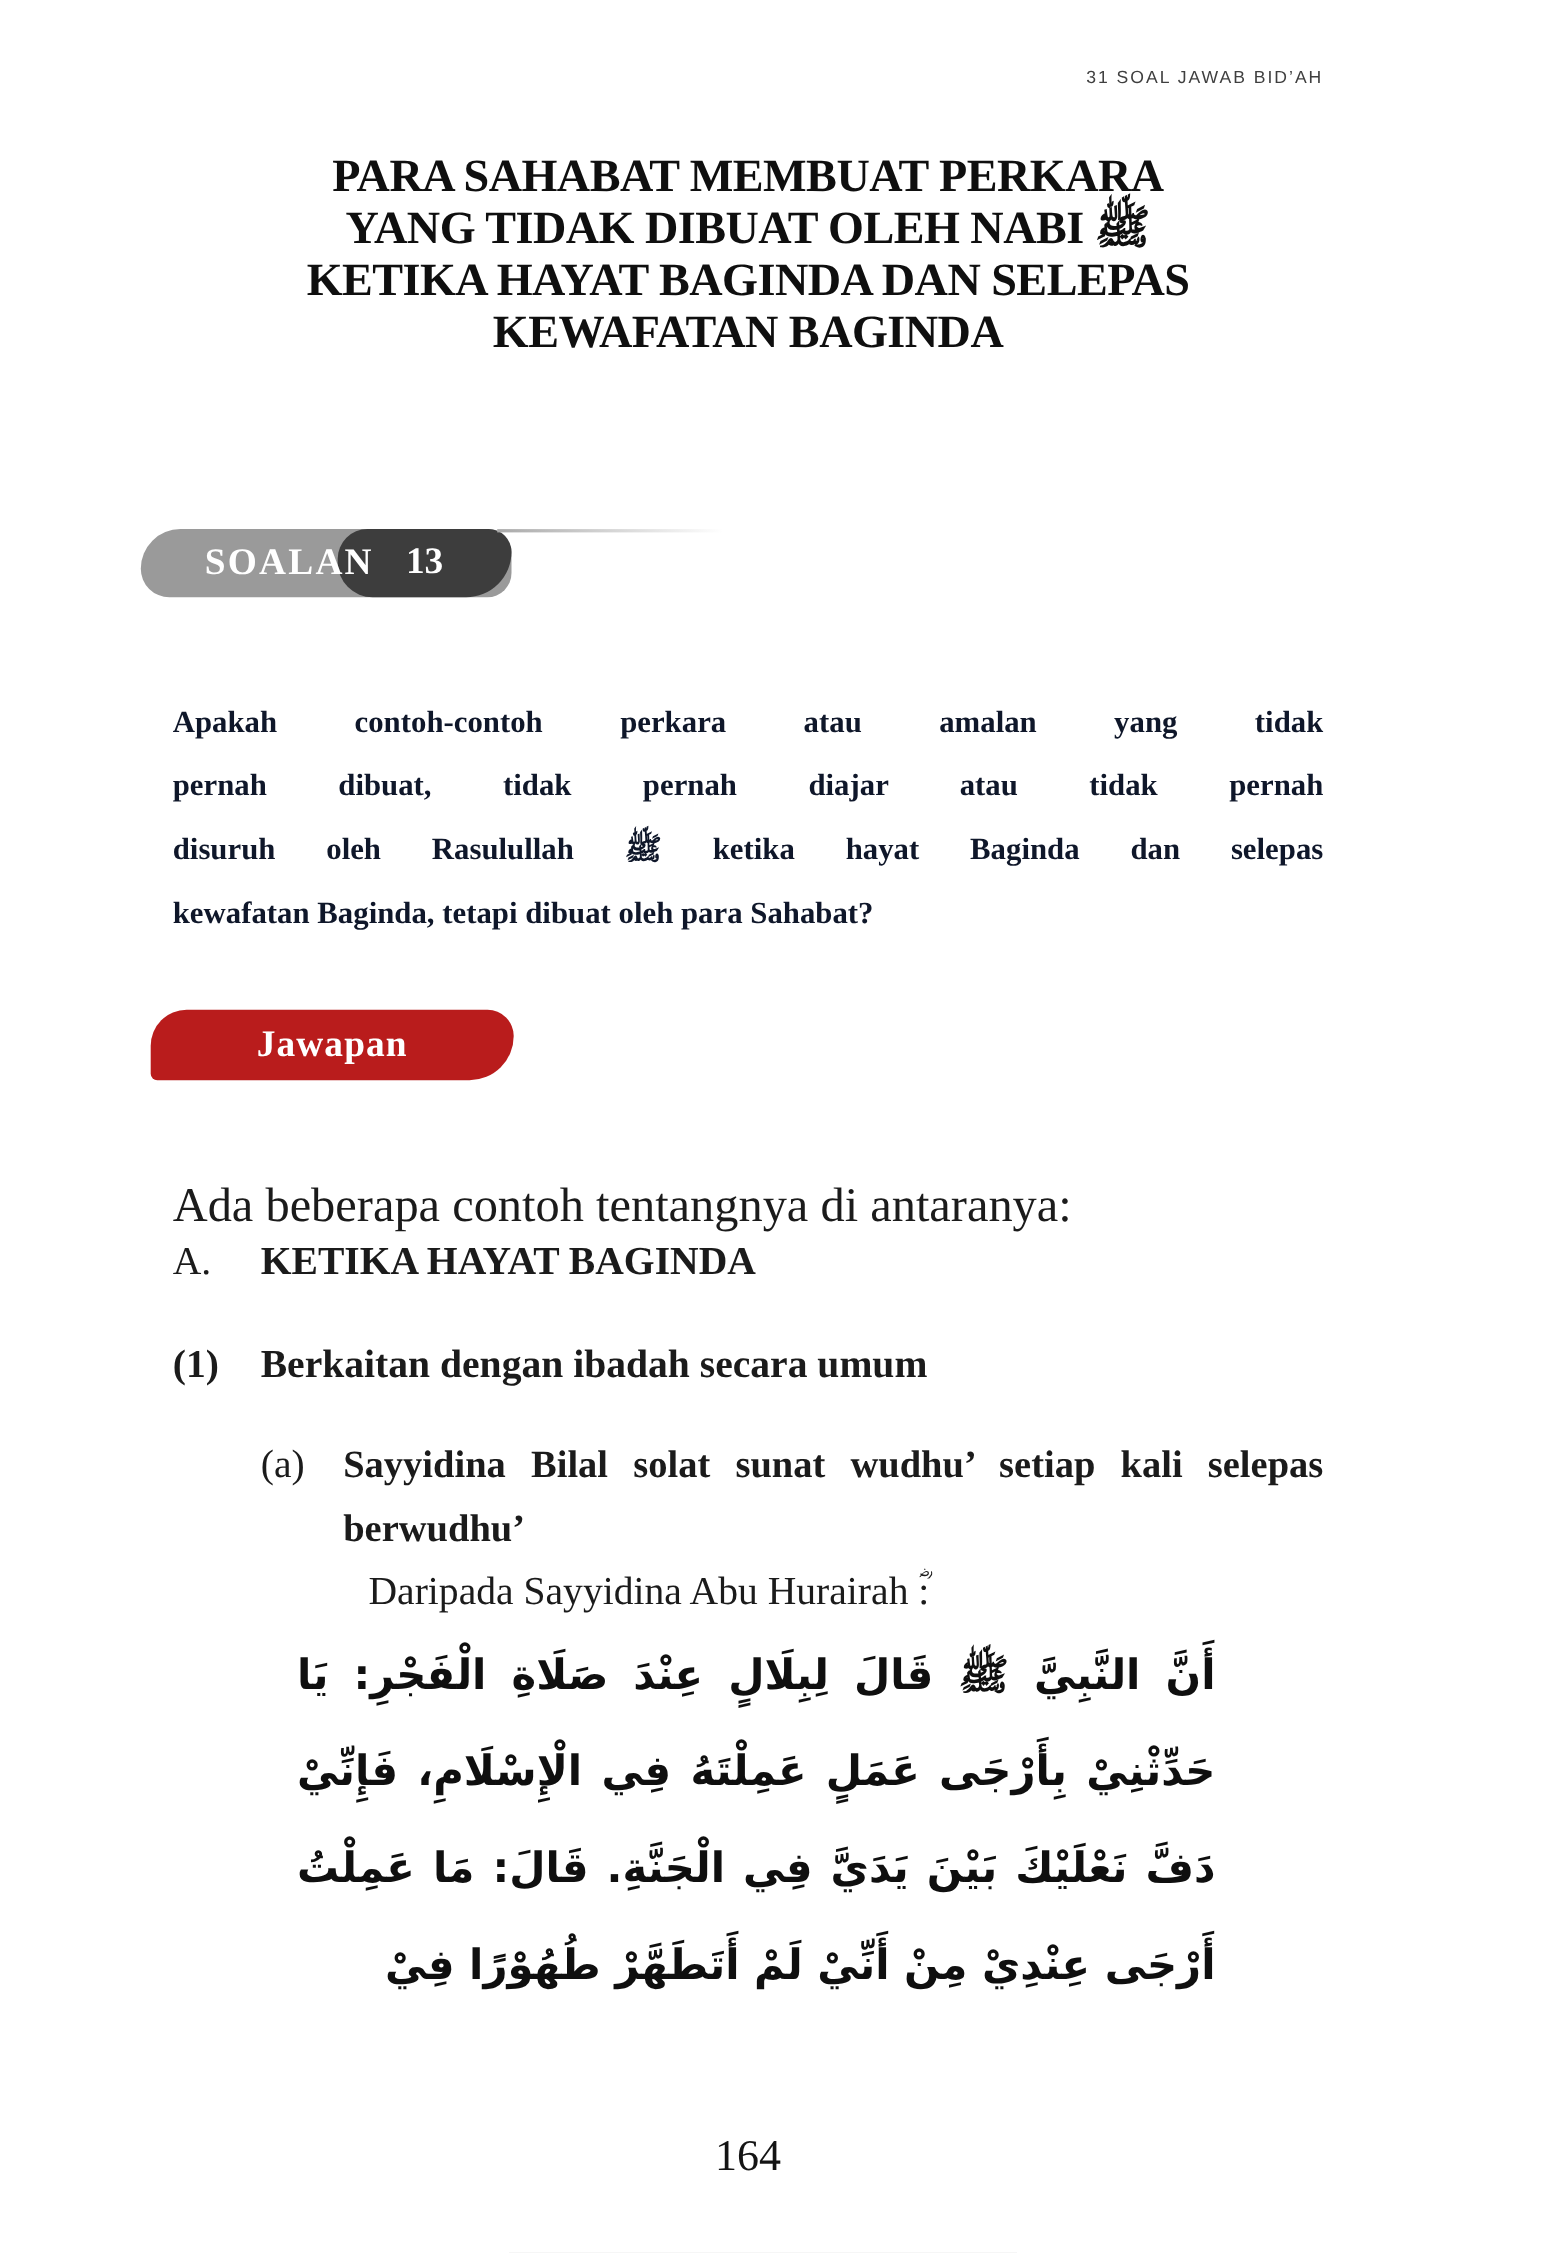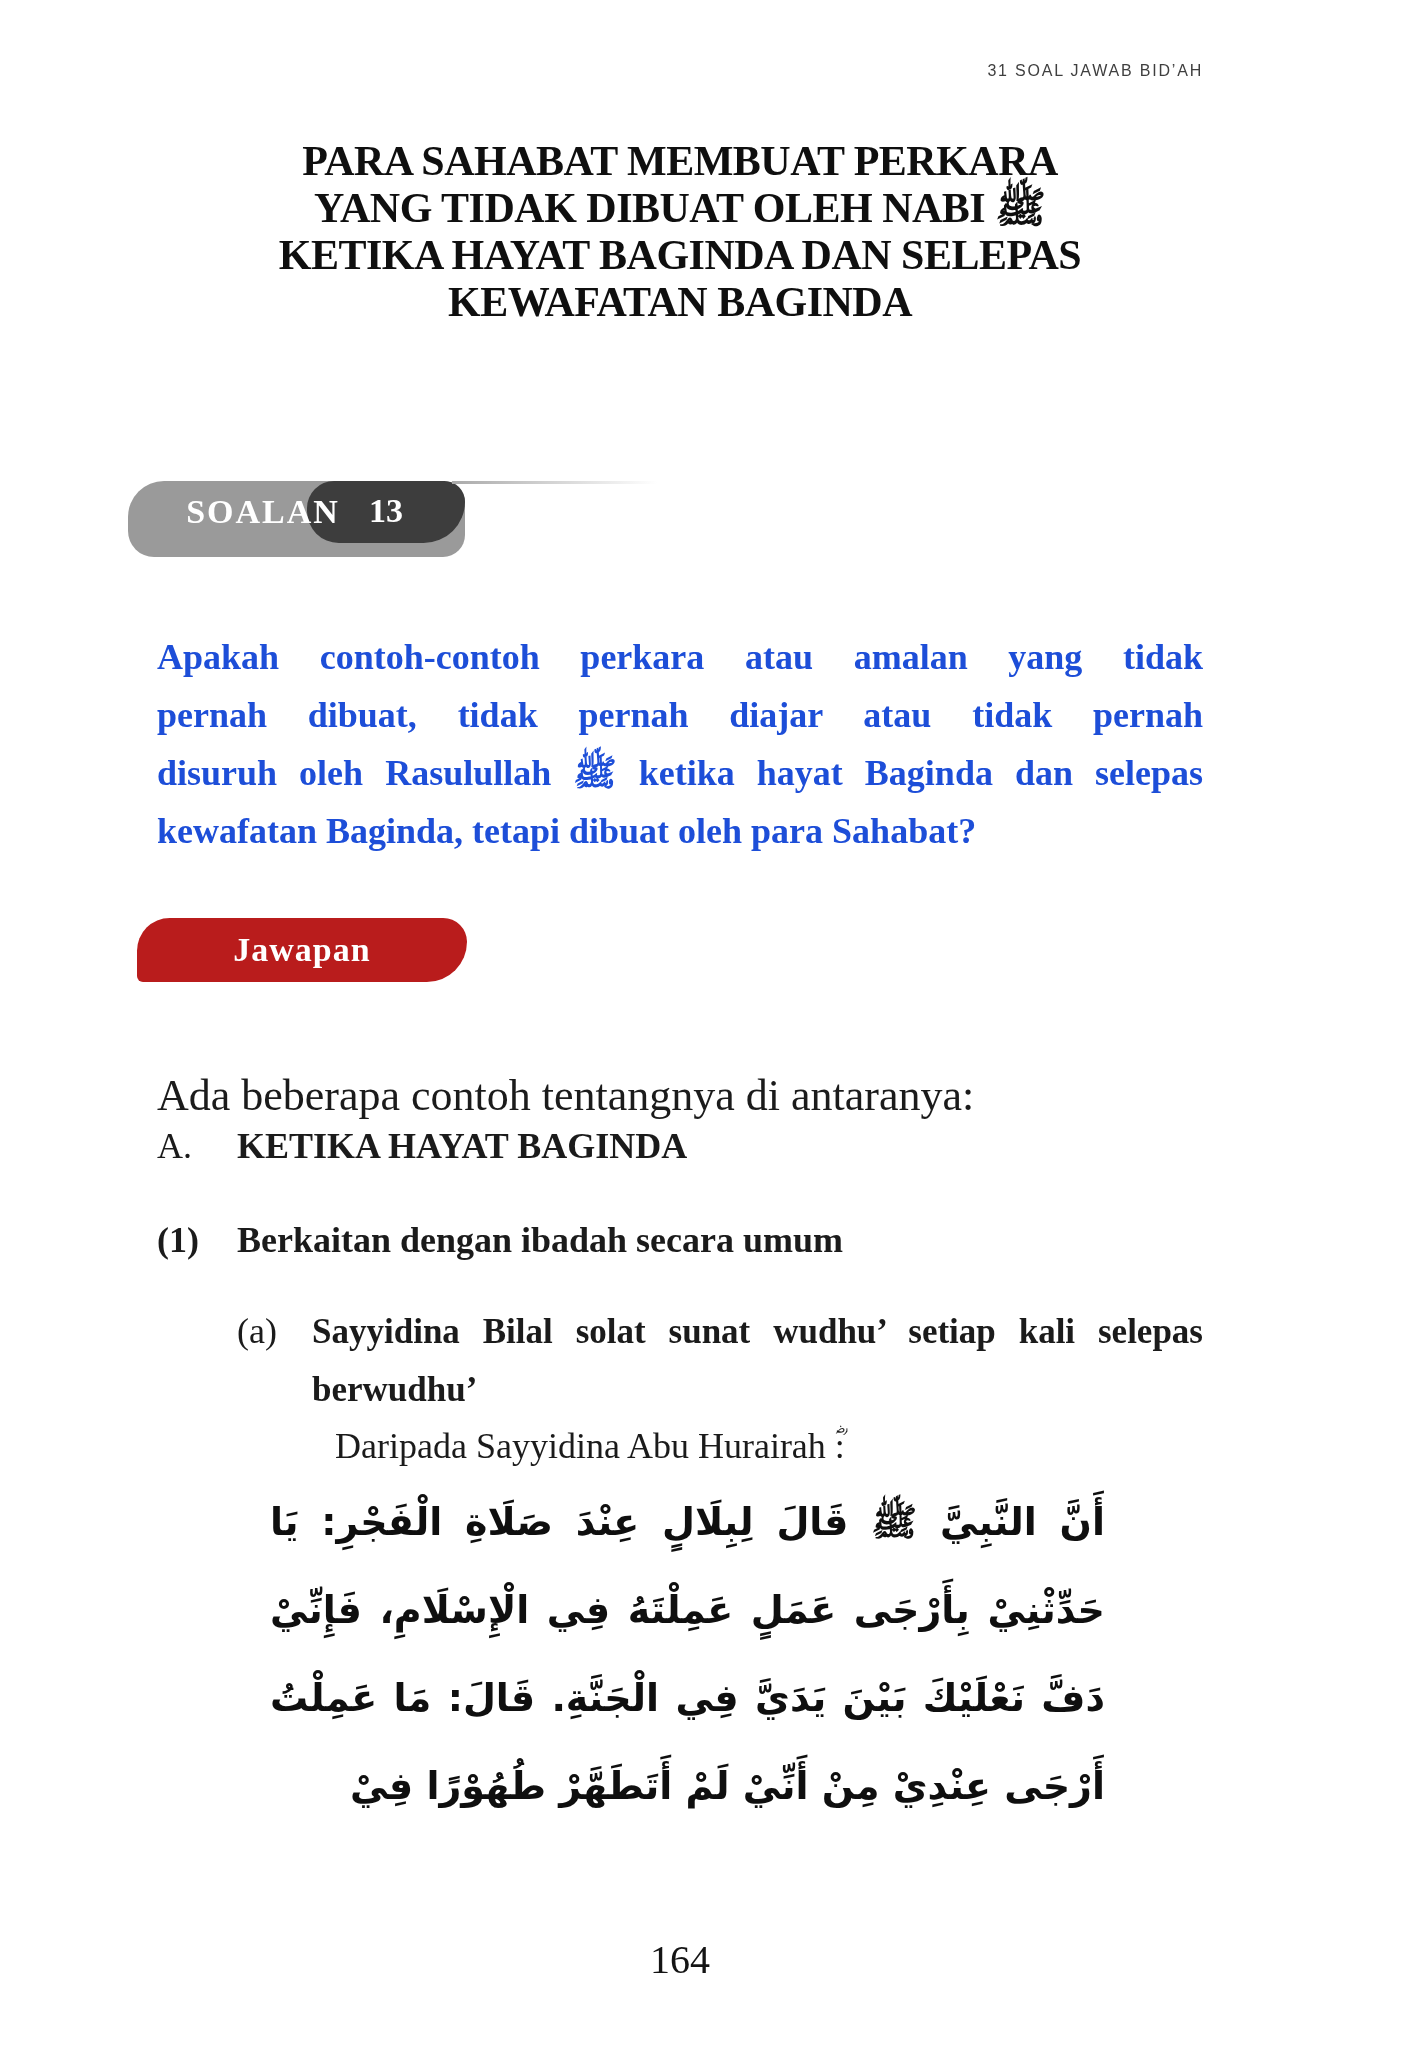--- a/index.html
+++ b/index.html
@@ -26,21 +26,21 @@
   .title{
     top:138px; left:117px; width:1126px;
     text-align:center;
     font-weight:bold;
     font-size:42px; line-height:47px;
     color:#0f0f0f;
     letter-spacing:-0.5px;
   }
 
   
-  .badge-soalan{ top:481px; left:128px; width:337px; height:76px; }
+  .badge-soalan{ top:481px; left:128px; width:337px; height:62px; }
   .badge-soalan .gray{
     position:absolute; inset:0;
     background:#9a9a9a;
     border-radius:36px 22px 22px 26px;
   }
   .badge-soalan .dark{
     position:absolute; top:0; right:0; width:158px; height:62px;
     background:#3d3d3d;
     border-radius:34px 26px 52px 40px;
   }
@@ -56,22 +56,22 @@
   }
   .rule{
     top:481px; left:452px; width:205px; height:3px;
     background:linear-gradient(to right,#aaaaaa,rgba(255,255,255,0));
   }
 
   
   .qline{
     position:absolute; left:157px; width:1046px;
     height:58px; line-height:58px;
-    font-size:36px; font-weight:bold;
-    color:#1d4ed8;
+    font-size:28px; font-weight:bold;
+    color:#0f172a;
     text-align:justify; text-align-last:justify;
     overflow:hidden;
   }
   .qline.last{ text-align-last:auto; }
 
   
   .badge-jawapan{
     top:918px; left:137px; width:330px; height:64px;
     background:#b91c1c;
     border-radius:44px 32px 54px 8px;

